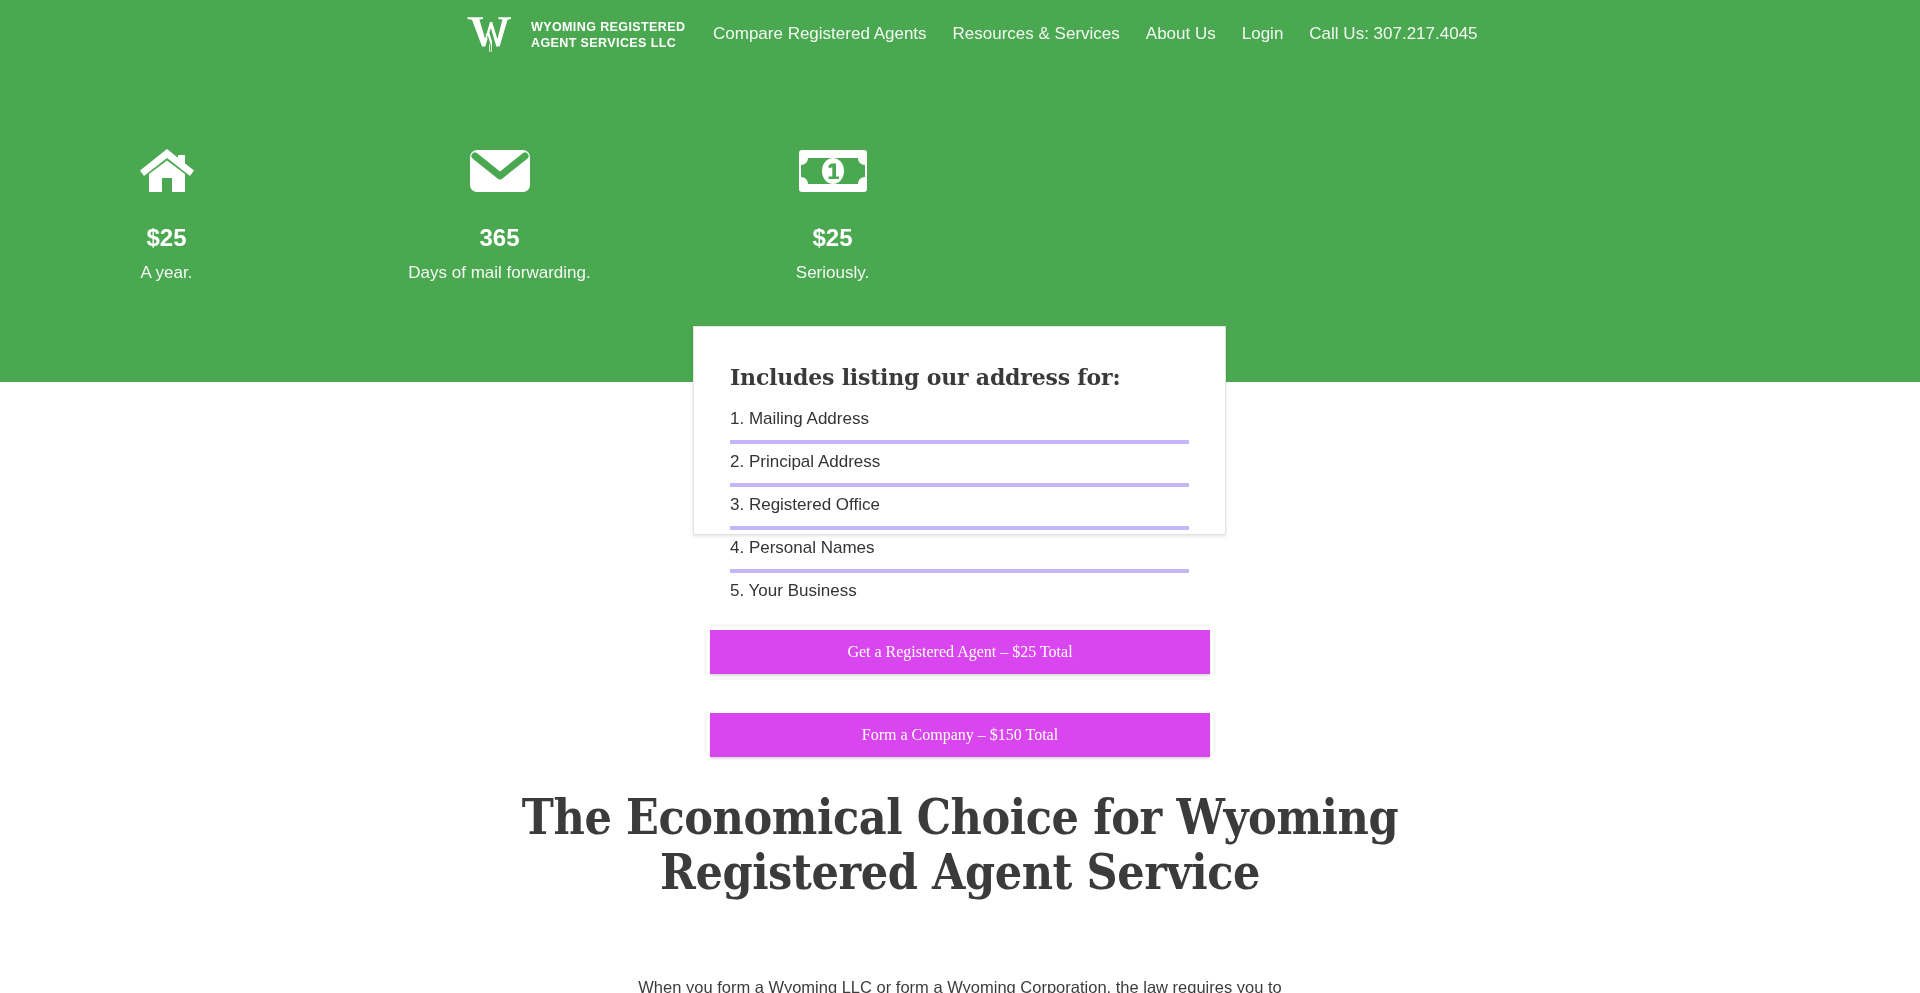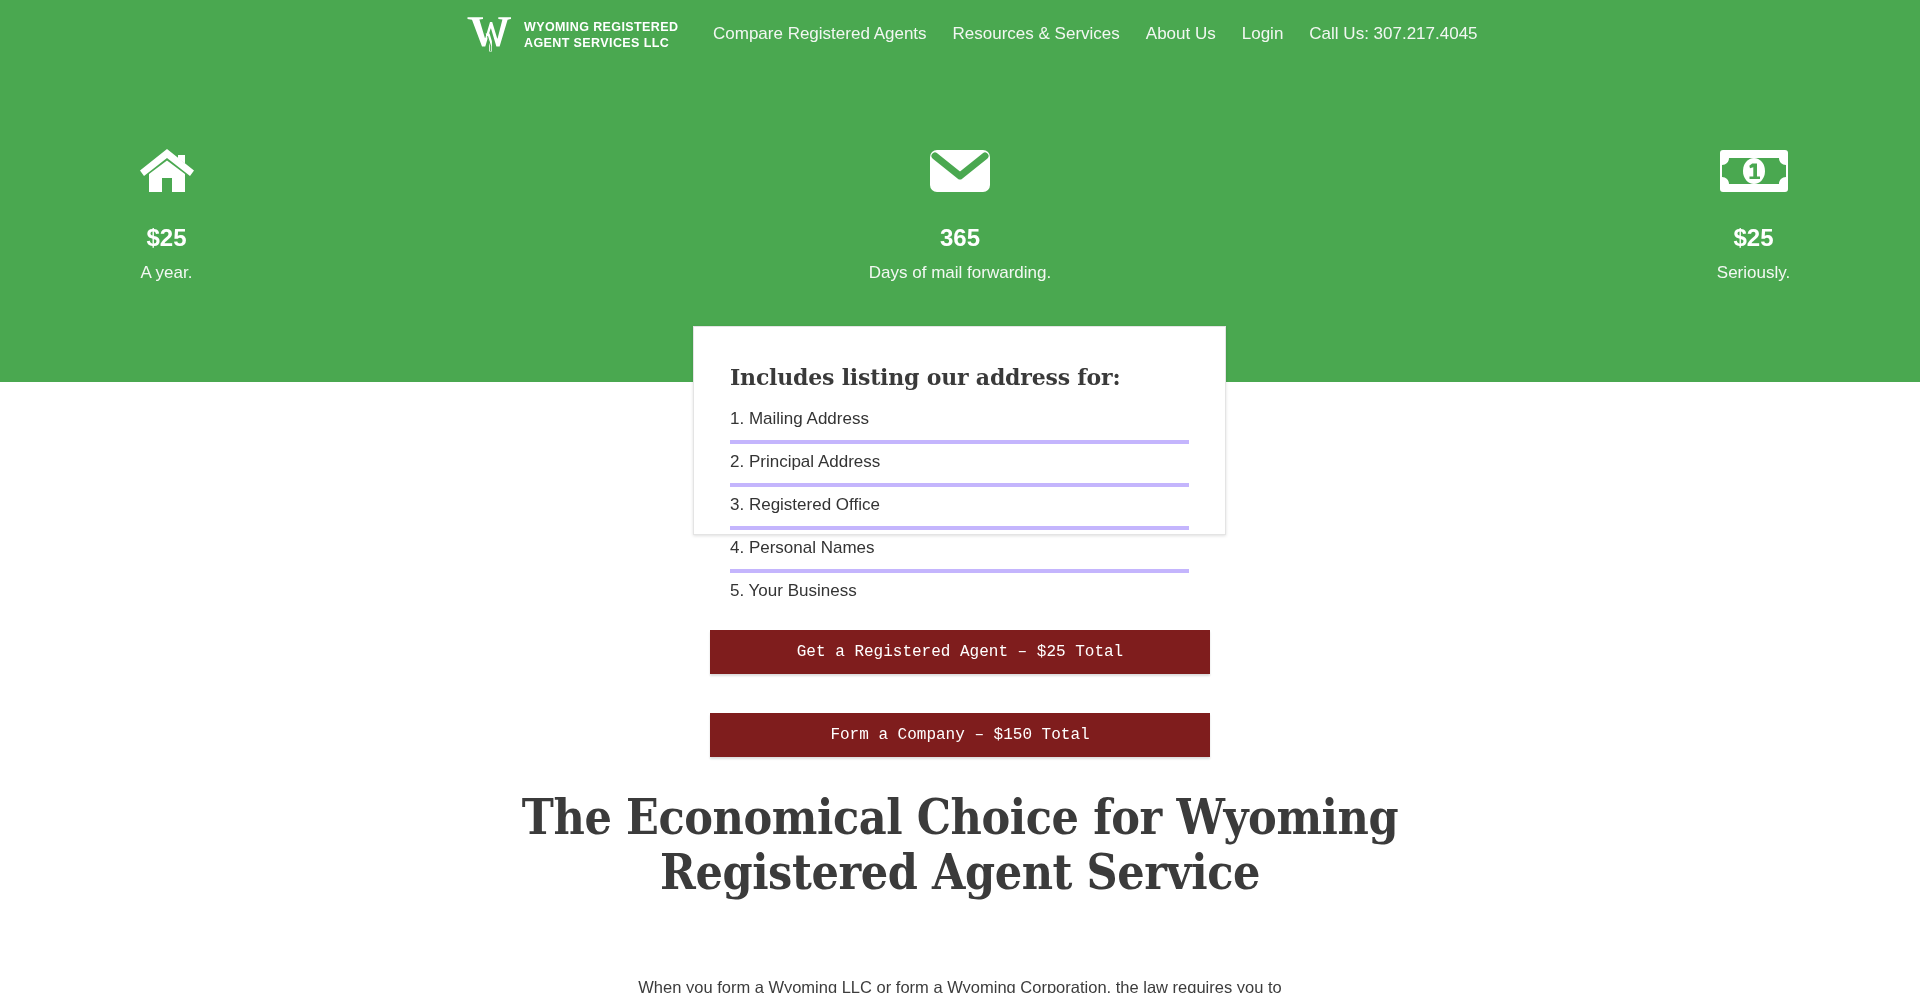--- a/index.html
+++ b/index.html
@@ -24,21 +24,21 @@
 
   
   .site-header {
     position: absolute; top: 0; left: 0;
     width: 1920px; height: 68px;
     display: flex; align-items: center;
     z-index: 5;
   }
   .brand {
     position: absolute; left: 466px; top: 13px;
-    display: flex; align-items: center; gap: 10px;
+    display: flex; align-items: center; gap: 17px;
     text-decoration: none;
   }
   .brand-mark { width: 48px; height: 42px; display: block; flex: 0 0 auto; }
   .brand-text {
     color: #ffffff;
     font-size: 12.5px;
     font-weight: bold;
     line-height: 1.28;
     letter-spacing: 0.4px;
     white-space: pre-line;
@@ -56,21 +56,21 @@
     text-decoration: none;
     white-space: nowrap;
     padding: 0 13px;
     display: block;
   }
   .nav-link.phone { padding-right: 0; }
 
   
   .features {
     position: absolute; top: 140px; left: 0; width: 1920px;
-    display: flex; justify-content: space-between; align-items: flex-start;
+    display: flex; justify-content: flex-start; align-items: flex-start;
     z-index: 3;
   }
   .feature {
     width: 333px;
     text-align: center;
     color: #ffffff;
   }
   .feature-icon {
     height: 62px;
     display: flex; align-items: center; justify-content: center;
@@ -124,27 +124,27 @@
   
   .cta-wrap {
     position: absolute; left: 710px; top: 630px; width: 500px;
     z-index: 4;
   }
   .cta-button {
     display: block;
     width: 500px;
     height: 44px;
     line-height: 44px;
-    background: #7f1d1d;
+    background: #d946ef;
     color: #ffffff;
     font-size: 16px;
     text-align: center;
     text-decoration: none;
     border: none;
-    font-family: Liberation Mono, monospace;
+    font-family: Liberation Serif, serif;
     box-shadow: 0 2px 2px rgba(0,0,0,0.14);
     cursor: pointer;
   }
   .cta-button + .cta-button { margin-top: 39px; }
 
   
   .headline {
     position: absolute; left: 360px; top: 790px; width: 1200px;
     text-align: center;
     font-family: "DejaVu Serif", serif;

